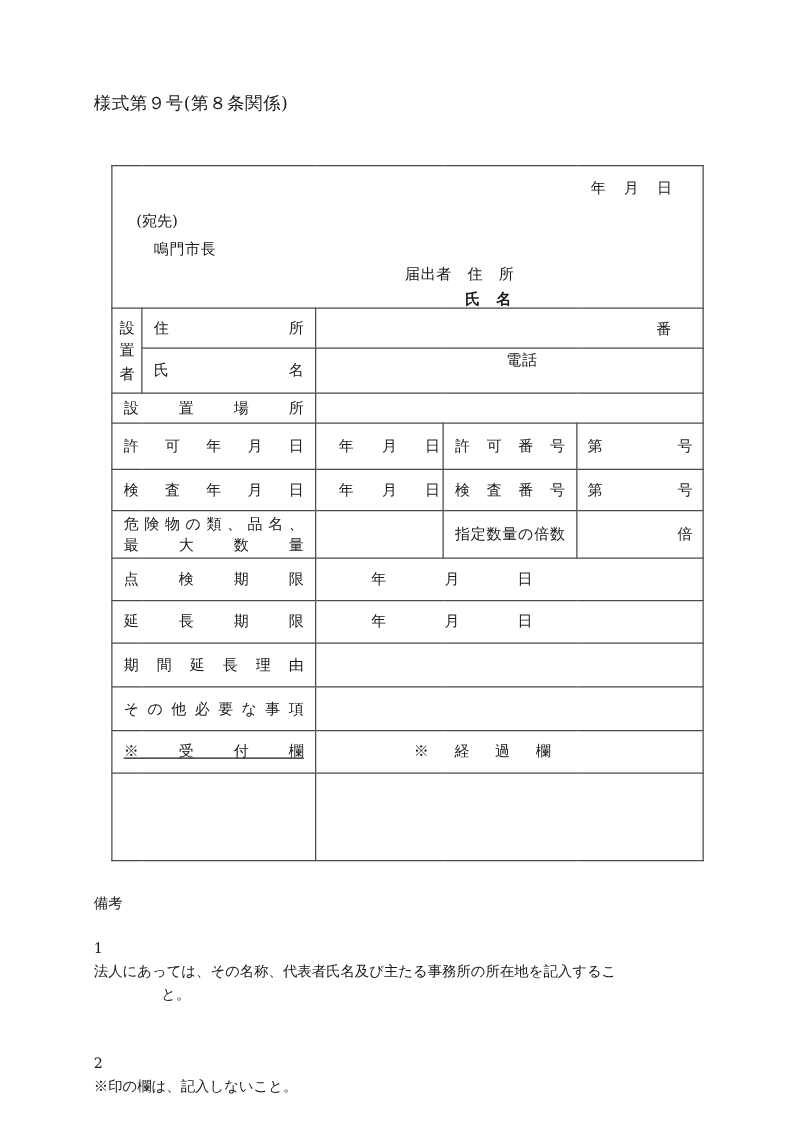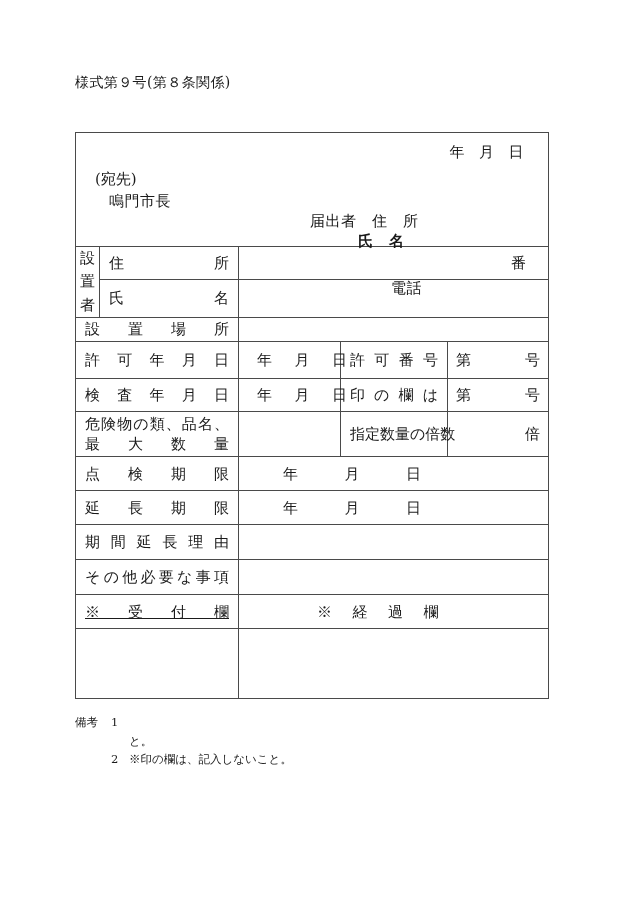--- a/index.html
+++ b/index.html
@@ -41,26 +41,26 @@
     width: 475px;
     text-align: center;
     font-size: 12.5px;
     letter-spacing: 0.6px;
     white-space: nowrap;
   }
 
   
   .form-table {
     position: absolute;
-    left: 75px;
+    left: 89px;
     top: 132px;
     width: 473px;
     border-collapse: collapse;
     table-layout: fixed;
-    font-size: 15px;
+    font-size: 12px;
   }
   .form-table td {
     border: 1px solid #4a4a4a;
     padding: 0;
     vertical-align: middle;
     line-height: 1.35;
   }
   
   .lbl {
     display: block;
@@ -208,20 +208,21 @@
     left: 75px;
     top: 713px;
     width: 500px;
     font-size: 11.5px;
     line-height: 1.62;
   }
   .note-row {
     display: flex;
     align-items: flex-start;
     white-space: nowrap;
+    flex-direction: column;
   }
   .note-tag {
     width: 36px;
     flex: 0 0 36px;
   }
   .note-num {
     width: 18px;
     flex: 0 0 18px;
     text-align: left;
   }
@@ -313,21 +314,21 @@
       </tr>
 
       <tr style="height:33px">
         <td colspan="2">
           <span class="lbl">検査年月日</span>
         </td>
         <td>
           <span class="ymd"><i>年</i><i>月</i><i>日</i></span>
         </td>
         <td>
-          <span class="lbl">印の欄は</span>
+          <span class="lbl">検査番号</span>
         </td>
         <td>
           <span class="dai-go">
               <b>第</b>
               <s>号</s>
             </span>
         </td>
       </tr>
 
       <tr style="height:38px">
@@ -392,20 +393,21 @@
         <td colspan="3"></td>
       </tr>
 
     </tbody>
   </table>
 
   <div class="notes">
     <div class="note-row">
       <span class="note-tag">備考</span>
       <span class="note-num">1</span>
+      <span class="note-body">法人にあっては、その名称、代表者氏名及び主たる事務所の所在地を記入するこ</span>
     </div>
     <div class="note-cont">と。</div>
     <div class="note-row">
       <span class="note-tag"></span>
       <span class="note-num">2</span>
       <span class="note-body">※印の欄は、記入しないこと。</span>
     </div>
   </div>
 
 </div>

